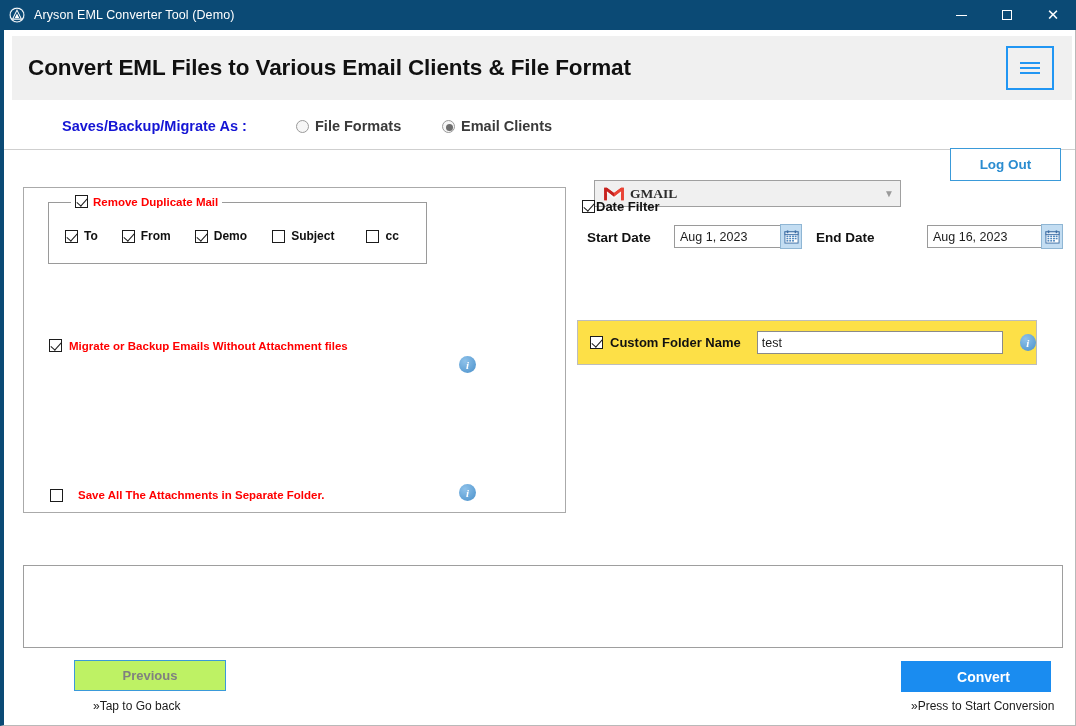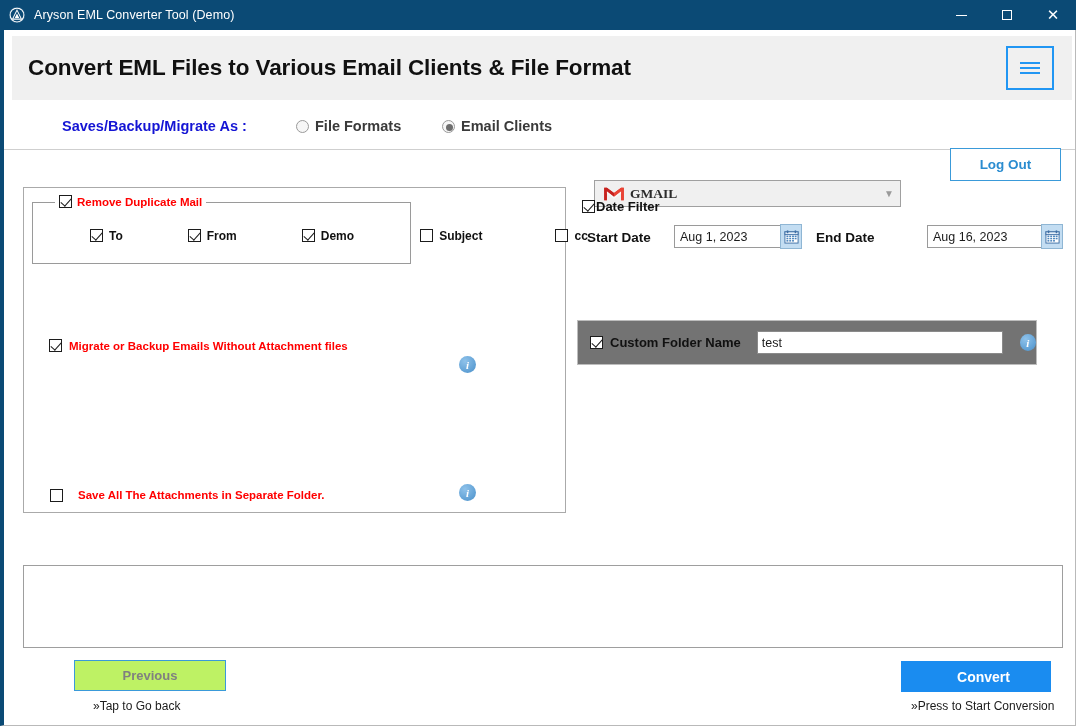--- a/index.html
+++ b/index.html
@@ -93,41 +93,41 @@
     border:1px solid #3a9ad9; background:#ffffff; color:#2a8cd0;
     font-size:13.5px; font-weight:bold; cursor:pointer;
   }
 
   
   .left-panel{
     position:absolute; left:19px; top:157px; width:543px; height:326px;
     border:1px solid #aaaaaa; background:#ffffff;
   }
   .grp-dup{
-    position:absolute; left:8px; top:14px; width:379px; height:62px;
+    position:absolute; left:24px; top:14px; width:379px; height:62px;
     border:1px solid #9a9a9a;
   }
   .grp-title{
     position:absolute; left:22px; top:-8px; background:#fff; padding:0 4px;
     display:flex; align-items:center; gap:5px;
   }
   .cb{
     width:13px; height:13px; border:1px solid #1c1c1c; background:#fff;
     position:relative; flex:0 0 auto; display:inline-block;
   }
   .cb.on::after{
     content:""; position:absolute; left:3px; top:0px; width:5px; height:9px;
     border:solid #1c1c1c; border-width:0 1.6px 1.6px 0; transform:rotate(42deg);
   }
   .red-lbl{ color:#ff0000; font-size:11.5px; font-weight:bold; white-space:nowrap; }
   .dup-row{
     position:absolute; left:16px; top:26px; display:flex; align-items:center; font-size:12px;
     font-weight:bold; color:#111;
   }
-  .dup-item{ display:flex; gap:6px; cursor:pointer;margin-left:41px; }
+  .dup-item{ display:flex; align-items:center; gap:6px; cursor:pointer; }
   .i-icon{
     width:17px; height:17px; border-radius:50%;
     background:radial-gradient(circle at 35% 30%, #8fc2ea 0%, #5e9fd4 70%, #4a8cc2 100%);
     color:#ffffff; font-size:11px; font-weight:bold; font-style:italic;
     display:flex; align-items:center; justify-content:center;
     font-family:"Liberation Serif", serif;
   }
   .attach-row{
     position:absolute; left:25px; top:151px; display:flex; align-items:center; gap:7px; cursor:pointer;
   }
@@ -162,21 +162,21 @@
   .calbtn{
     position:absolute; top:-1px; width:22px; height:25px;
     background:#c3ddf2; border:1px solid #8fb6d4;
     display:flex; align-items:center; justify-content:center; cursor:pointer;
   }
   .calbtn.c1{ left:198px; }
   .calbtn.c2{ left:459px; }
 
   .folder-box{
     position:absolute; left:573px; top:290px; width:460px; height:45px;
-    border:1px solid #bdbdbd; background:#737373; display:flex; align-items:center;
+    border:1px solid #bdbdbd; background:#fde047; display:flex; align-items:center;
   }
   .folder-box .fcb{ margin-left:12px; }
   .folder-box .flabel{ margin-left:7px; font-size:13px; font-weight:bold; color:#111; white-space:nowrap; }
   .folder-input{
     margin-left:16px; width:257px; height:23px; border:1px solid #8a8a8a; background:#fff;
     font-size:12.5px; color:#1b1b1b; padding:0 4px; font-family:"Liberation Sans", sans-serif;
   }
   .folder-box .i-icon{ margin-left:17px; }
 
   

